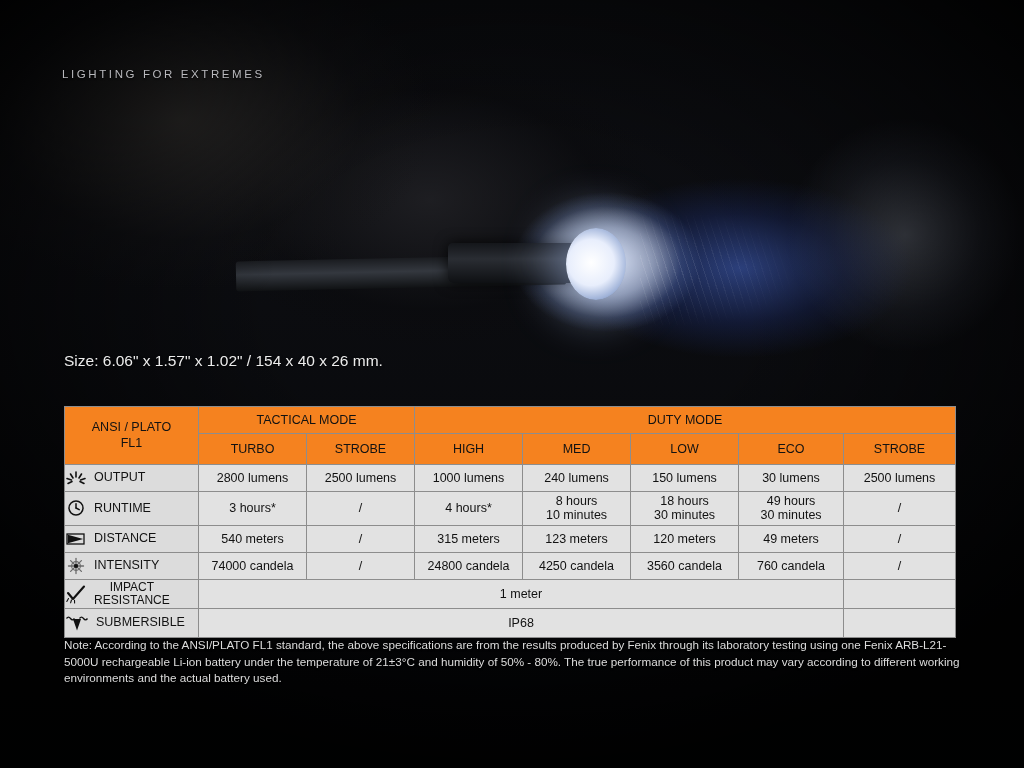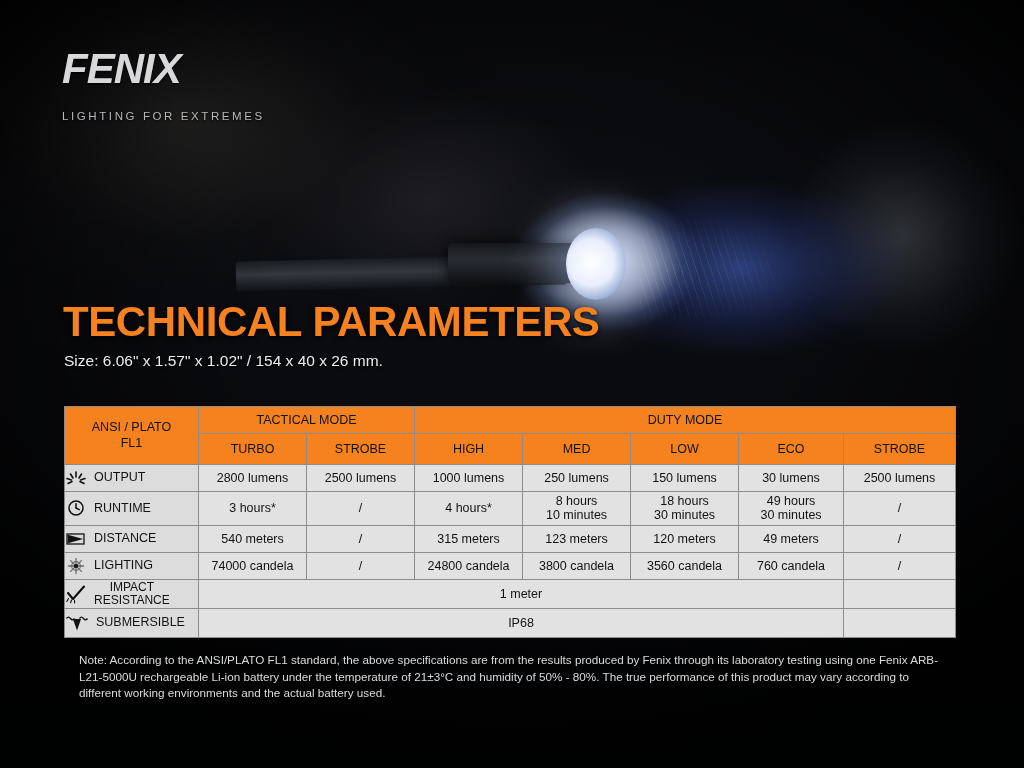--- a/index.html
+++ b/index.html
@@ -199,40 +199,38 @@
   .notes {
     position: absolute;
     left: 63px;
     top: 636px;
     width: 900px;
     color: #dcdcdc;
     font-size: 11.7px;
     line-height: 16.5px;
     text-shadow: 0 1px 2px rgba(0,0,0,0.95);
   }
-  .notes p { margin: 16px; }
+  .notes p { margin: 1px; }
 </style>
 </head>
 <body>
 
 <div class="page">
 
   <div class="photo"></div>
   <div class="gun-rail"></div>
   <div class="torch-body"></div>
   <div class="torch-head"></div>
   <div class="beam-rays"></div>
   <div class="photo-vignette"></div>
 
   <div class="brand">
-    <div class="brand-logo">FENIX</div>
     <div class="brand-tag">LIGHTING FOR EXTREMES</div>
   </div>
 
-  <div class="title">TECHNICAL PARAMETERS</div>
   <div class="spec-line spec-size">Size: 6.06" x 1.57" x 1.02" / 154 x 40 x 26 mm.</div>
 
   <div class="table-wrap">
     <table class="spec">
       <colgroup>
         <col style="width:134px">
         <col style="width:108px">
         <col style="width:108px">
         <col style="width:108px">
         <col style="width:108px">
@@ -274,21 +272,21 @@
                   <line x1="3" y1="13.5" x2="7" y2="11.5"></line>
                   <line x1="19" y1="13.5" x2="15" y2="11.5"></line>
                 </g>
               </svg>
               <span class="lbl-text">OUTPUT</span>
             </div>
           </td>
           <td class="val">2800 lumens</td>
           <td class="val">2500 lumens</td>
           <td class="val">1000 lumens</td>
-          <td class="val">250 lumens</td>
+          <td class="val">240 lumens</td>
           <td class="val">150 lumens</td>
           <td class="val">30 lumens</td>
           <td class="val">2500 lumens</td>
         </tr>
 
         <tr>
           <td class="rowlabel">
             <div class="rowlabel-inner">
               <svg class="icon" width="22" height="18" viewBox="0 0 22 18">
                 <circle cx="11" cy="9" r="7" fill="none" stroke="#111" stroke-width="1.5"></circle>
@@ -335,27 +333,27 @@
               <svg class="icon" width="22" height="18" viewBox="0 0 22 18">
                 <g stroke="#6b6b6b" stroke-width="1.3" stroke-linecap="round">
                   <line x1="11" y1="1.5" x2="11" y2="16.5"></line>
                   <line x1="3.5" y1="9" x2="18.5" y2="9"></line>
                   <line x1="5.6" y1="3.6" x2="16.4" y2="14.4"></line>
                   <line x1="16.4" y1="3.6" x2="5.6" y2="14.4"></line>
                 </g>
                 <circle cx="11" cy="9" r="4.4" fill="none" stroke="#6b6b6b" stroke-width="1.1"></circle>
                 <circle cx="11" cy="9" r="2.1" fill="#111"></circle>
               </svg>
-              <span class="lbl-text">LIGHTING</span>
+              <span class="lbl-text">INTENSITY</span>
             </div>
           </td>
           <td class="val">74000 candela</td>
           <td class="val">/</td>
           <td class="val">24800 candela</td>
-          <td class="val">3800 candela</td>
+          <td class="val">4250 candela</td>
           <td class="val">3560 candela</td>
           <td class="val">760 candela</td>
           <td class="val">/</td>
         </tr>
 
         <tr>
           <td class="rowlabel">
             <div class="rowlabel-inner">
               <svg class="icon" width="22" height="20" viewBox="0 0 22 20">
                 <path d="M3 9 L8 15 L19 2.5" fill="none" stroke="#111" stroke-width="2.1" stroke-linecap="round" stroke-linejoin="round"></path>

